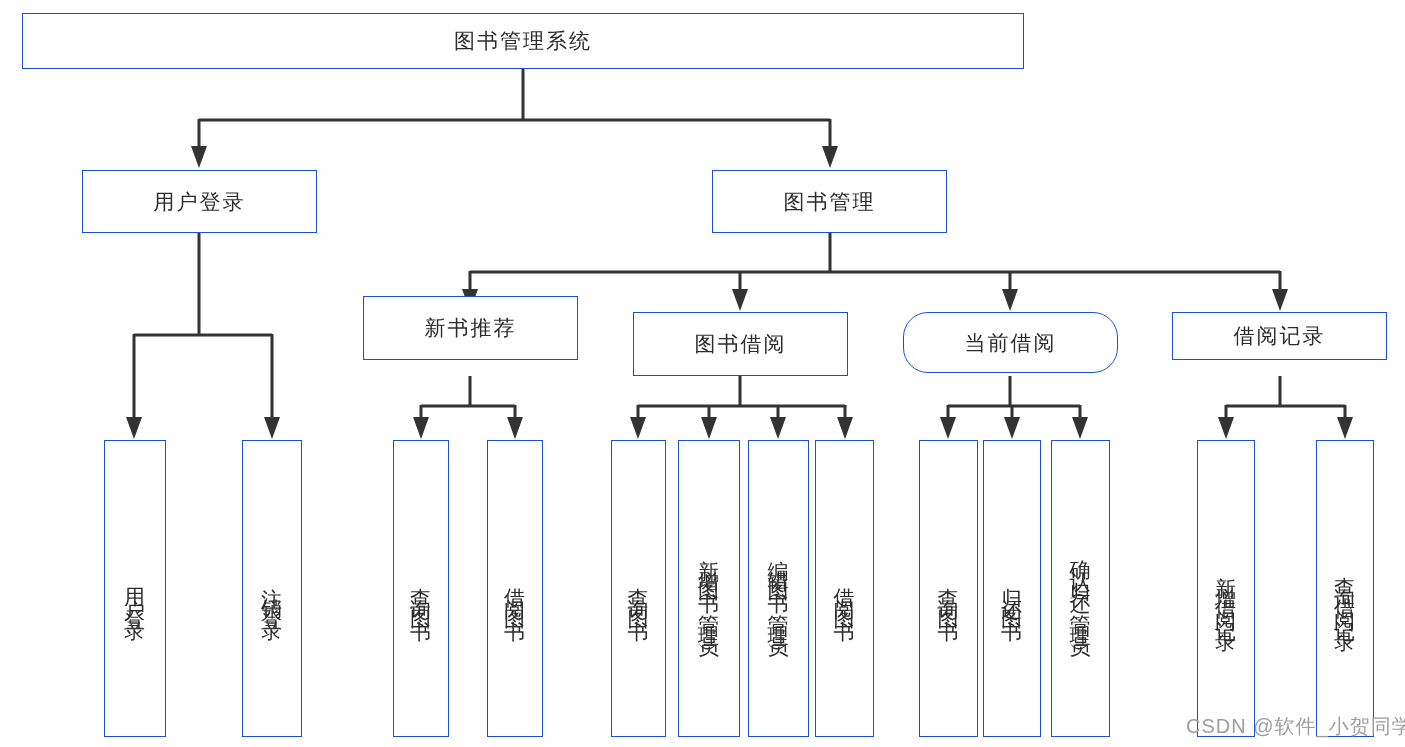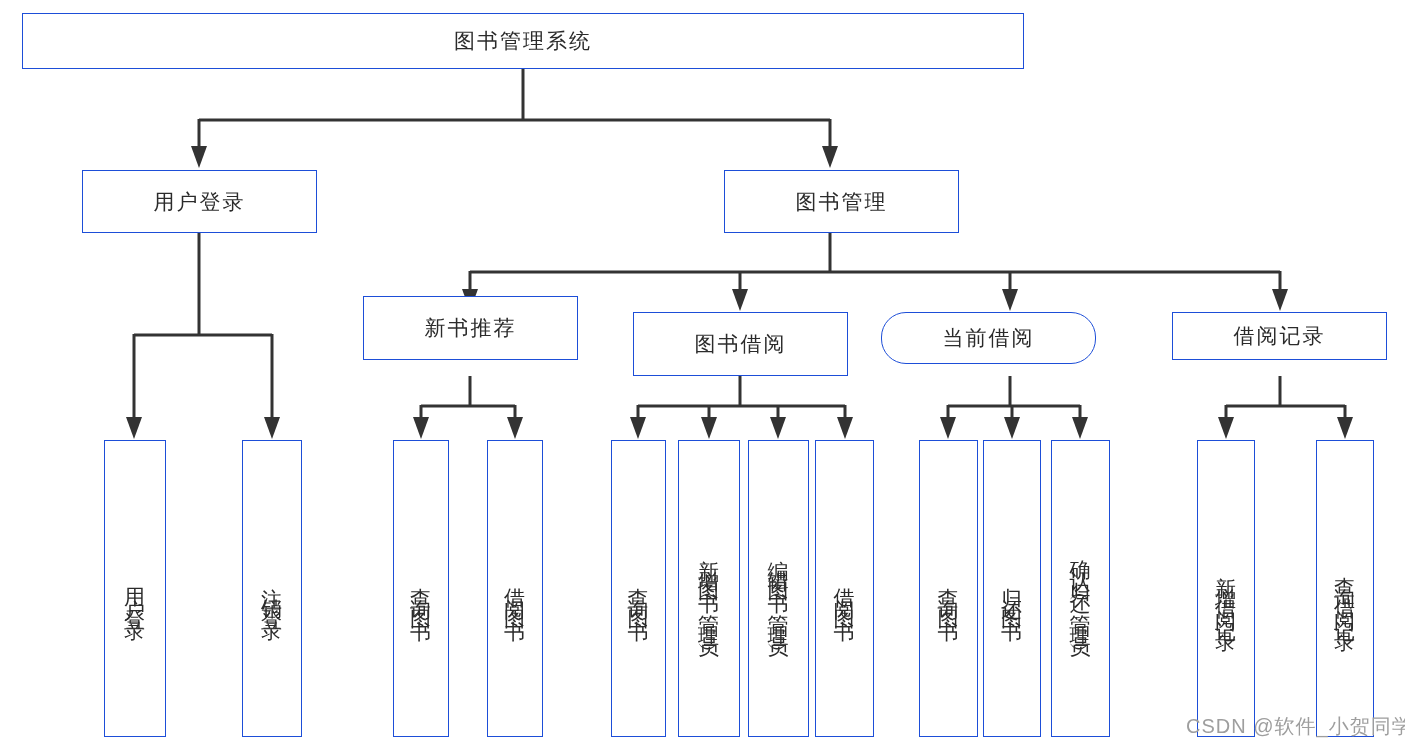--- a/index.html
+++ b/index.html
@@ -130,31 +130,31 @@
     </g>
   </svg>
 
   <div class="node" style="left:22px; top:13px; width:1002px; height:56px;">
     <span>图书管理系统</span>
   </div>
 
   <div class="node" style="left:82px; top:170px; width:235px; height:63px;">
     <span>用户登录</span>
   </div>
-  <div class="node" style="left:712px; top:170px; width:235px; height:63px;margin-left:12px;">
+  <div class="node" style="left:712px; top:170px; width:235px; height:63px;">
     <span>图书管理</span>
   </div>
 
   <div class="node" style="left:363px; top:296px; width:215px; height:64px;">
     <span>新书推荐</span>
   </div>
   <div class="node" style="left:633px; top:312px; width:215px; height:64px;">
     <span>图书借阅</span>
   </div>
-  <div class="node" style="left:881px; top:312px; width:215px; height:52px;border-radius:25px;">
+  <div class="node" style="left:903px; top:312px; width:215px; height:61px;border-radius:25px;">
     <span>当前借阅</span>
   </div>
   <div class="node" style="left:1172px; top:312px; width:215px; height:48px;">
     <span>借阅记录</span>
   </div>
 
   <div class="node vnode" style="left:104px; top:440px; width:62px; height:297px;">
     <span>用户登录</span>
   </div>
   <div class="node vnode" style="left:242px; top:440px; width:60px; height:297px;">

